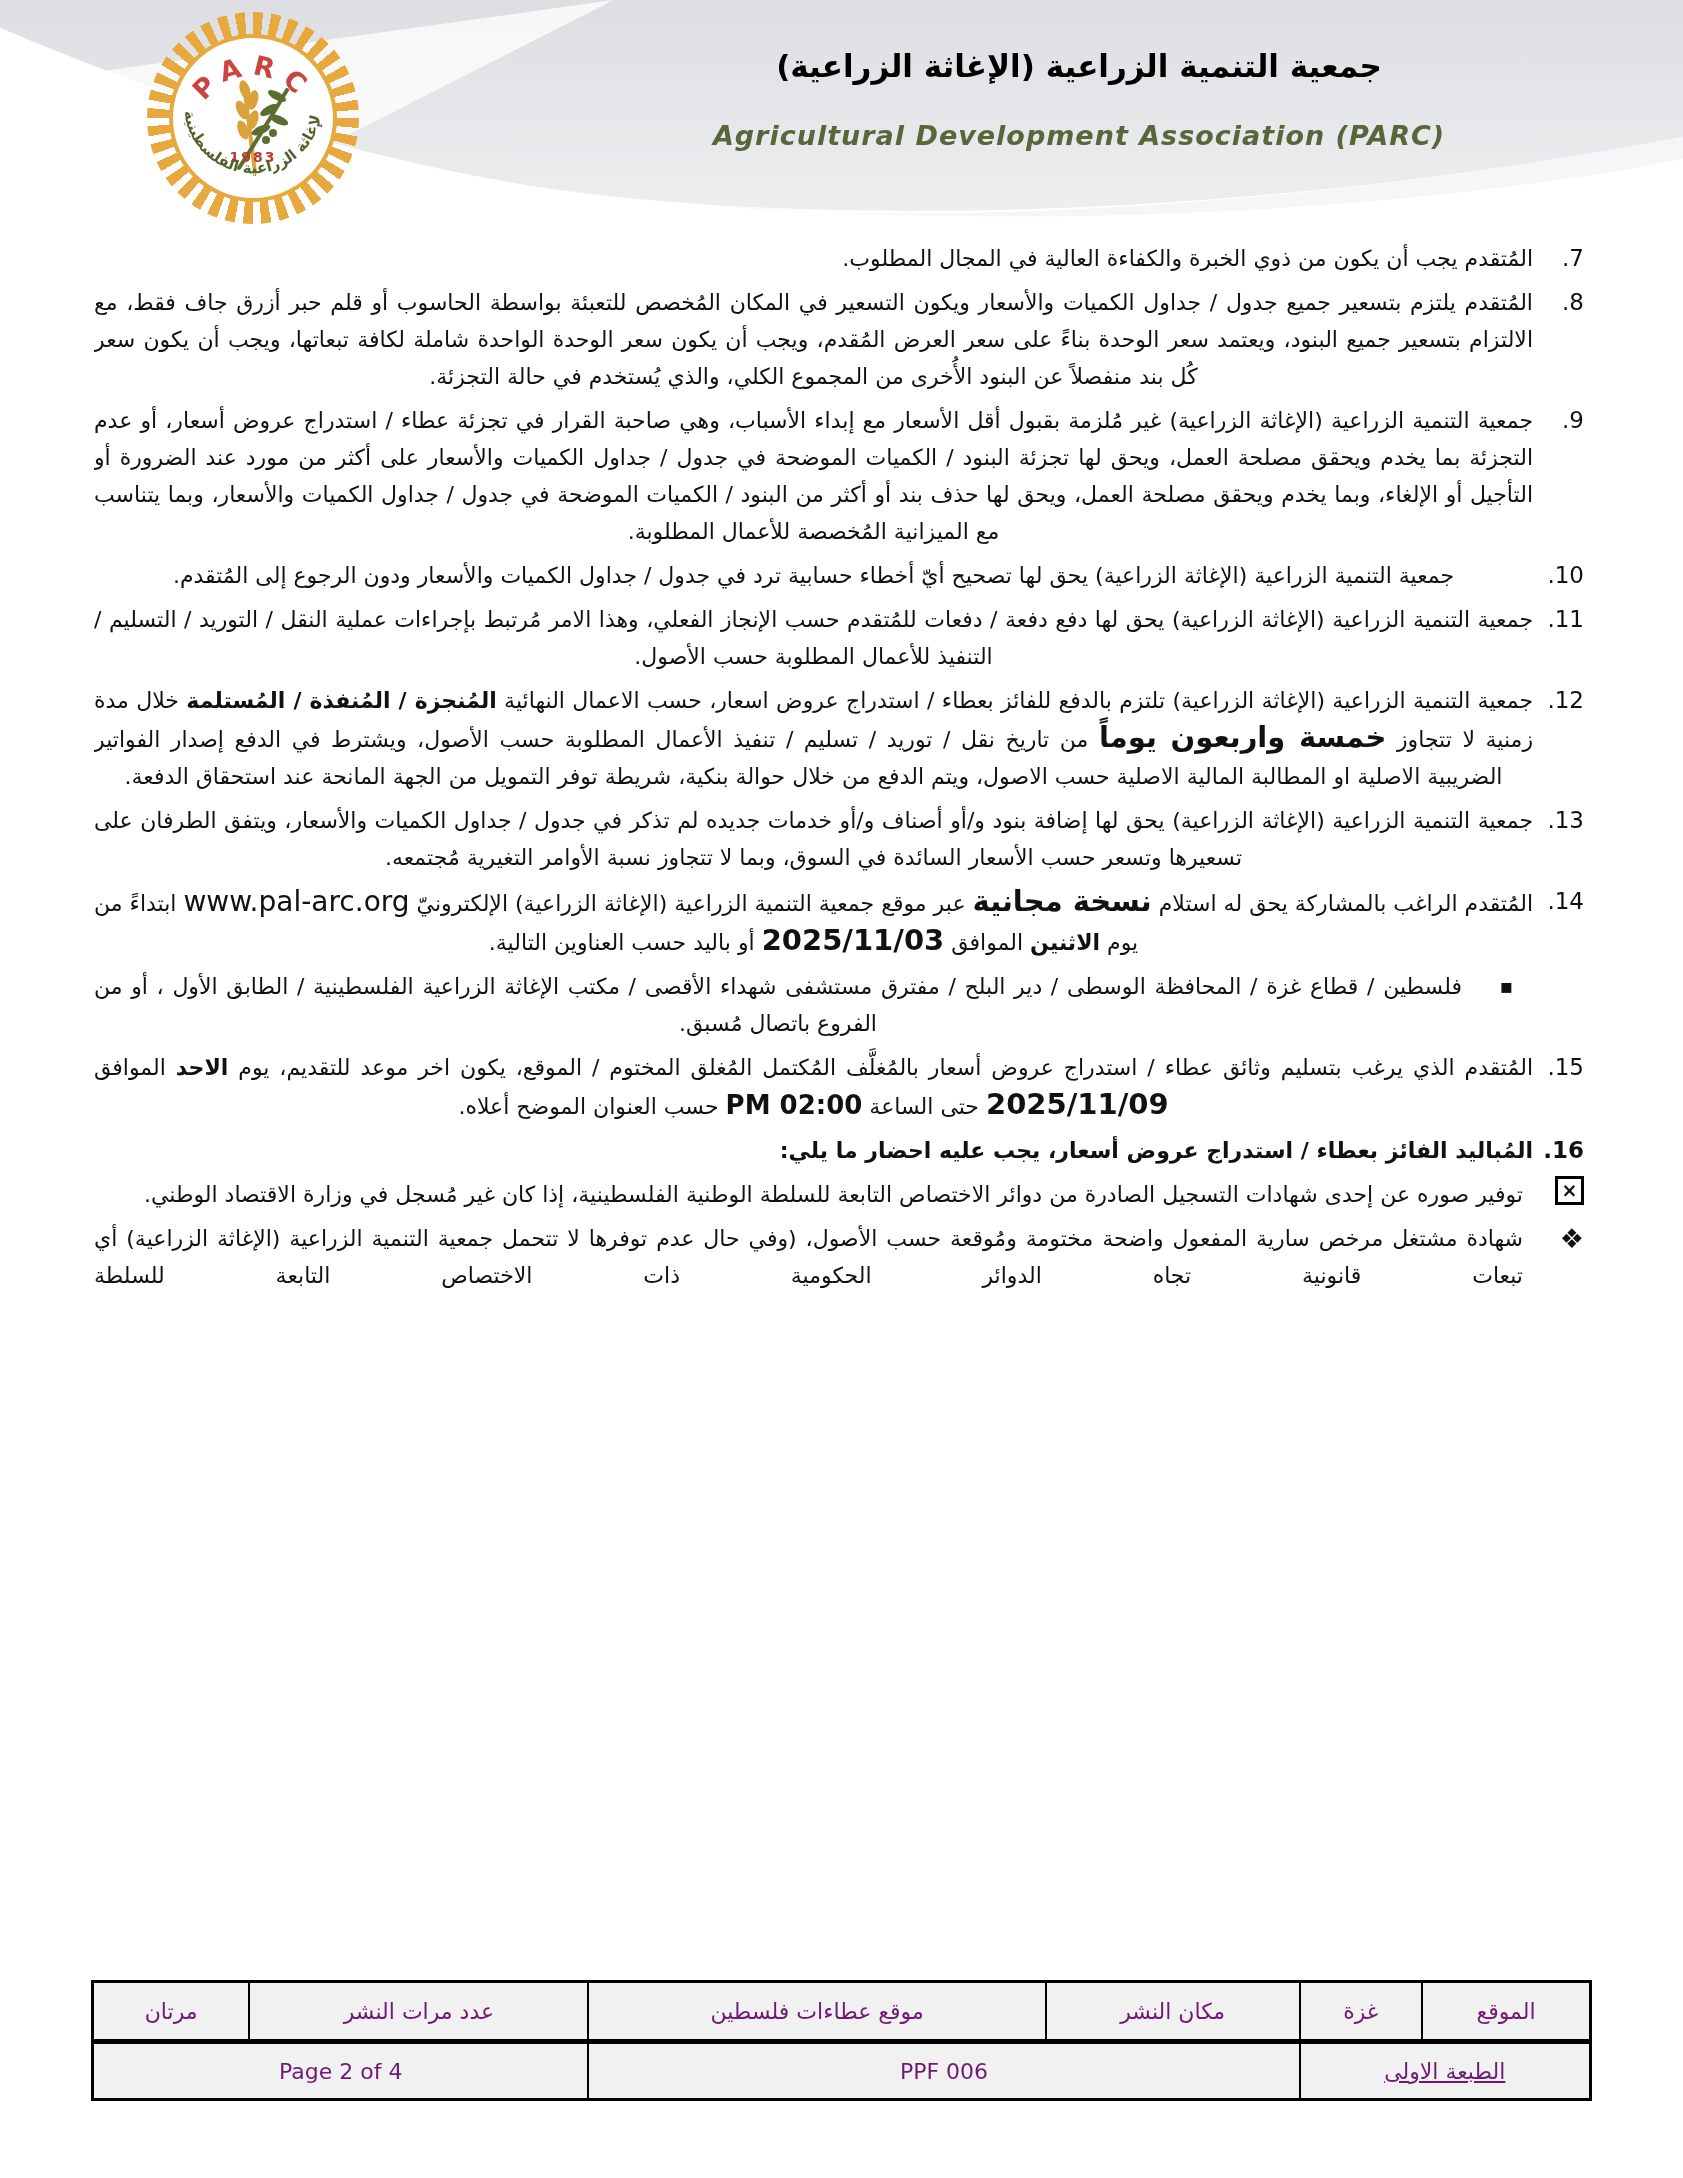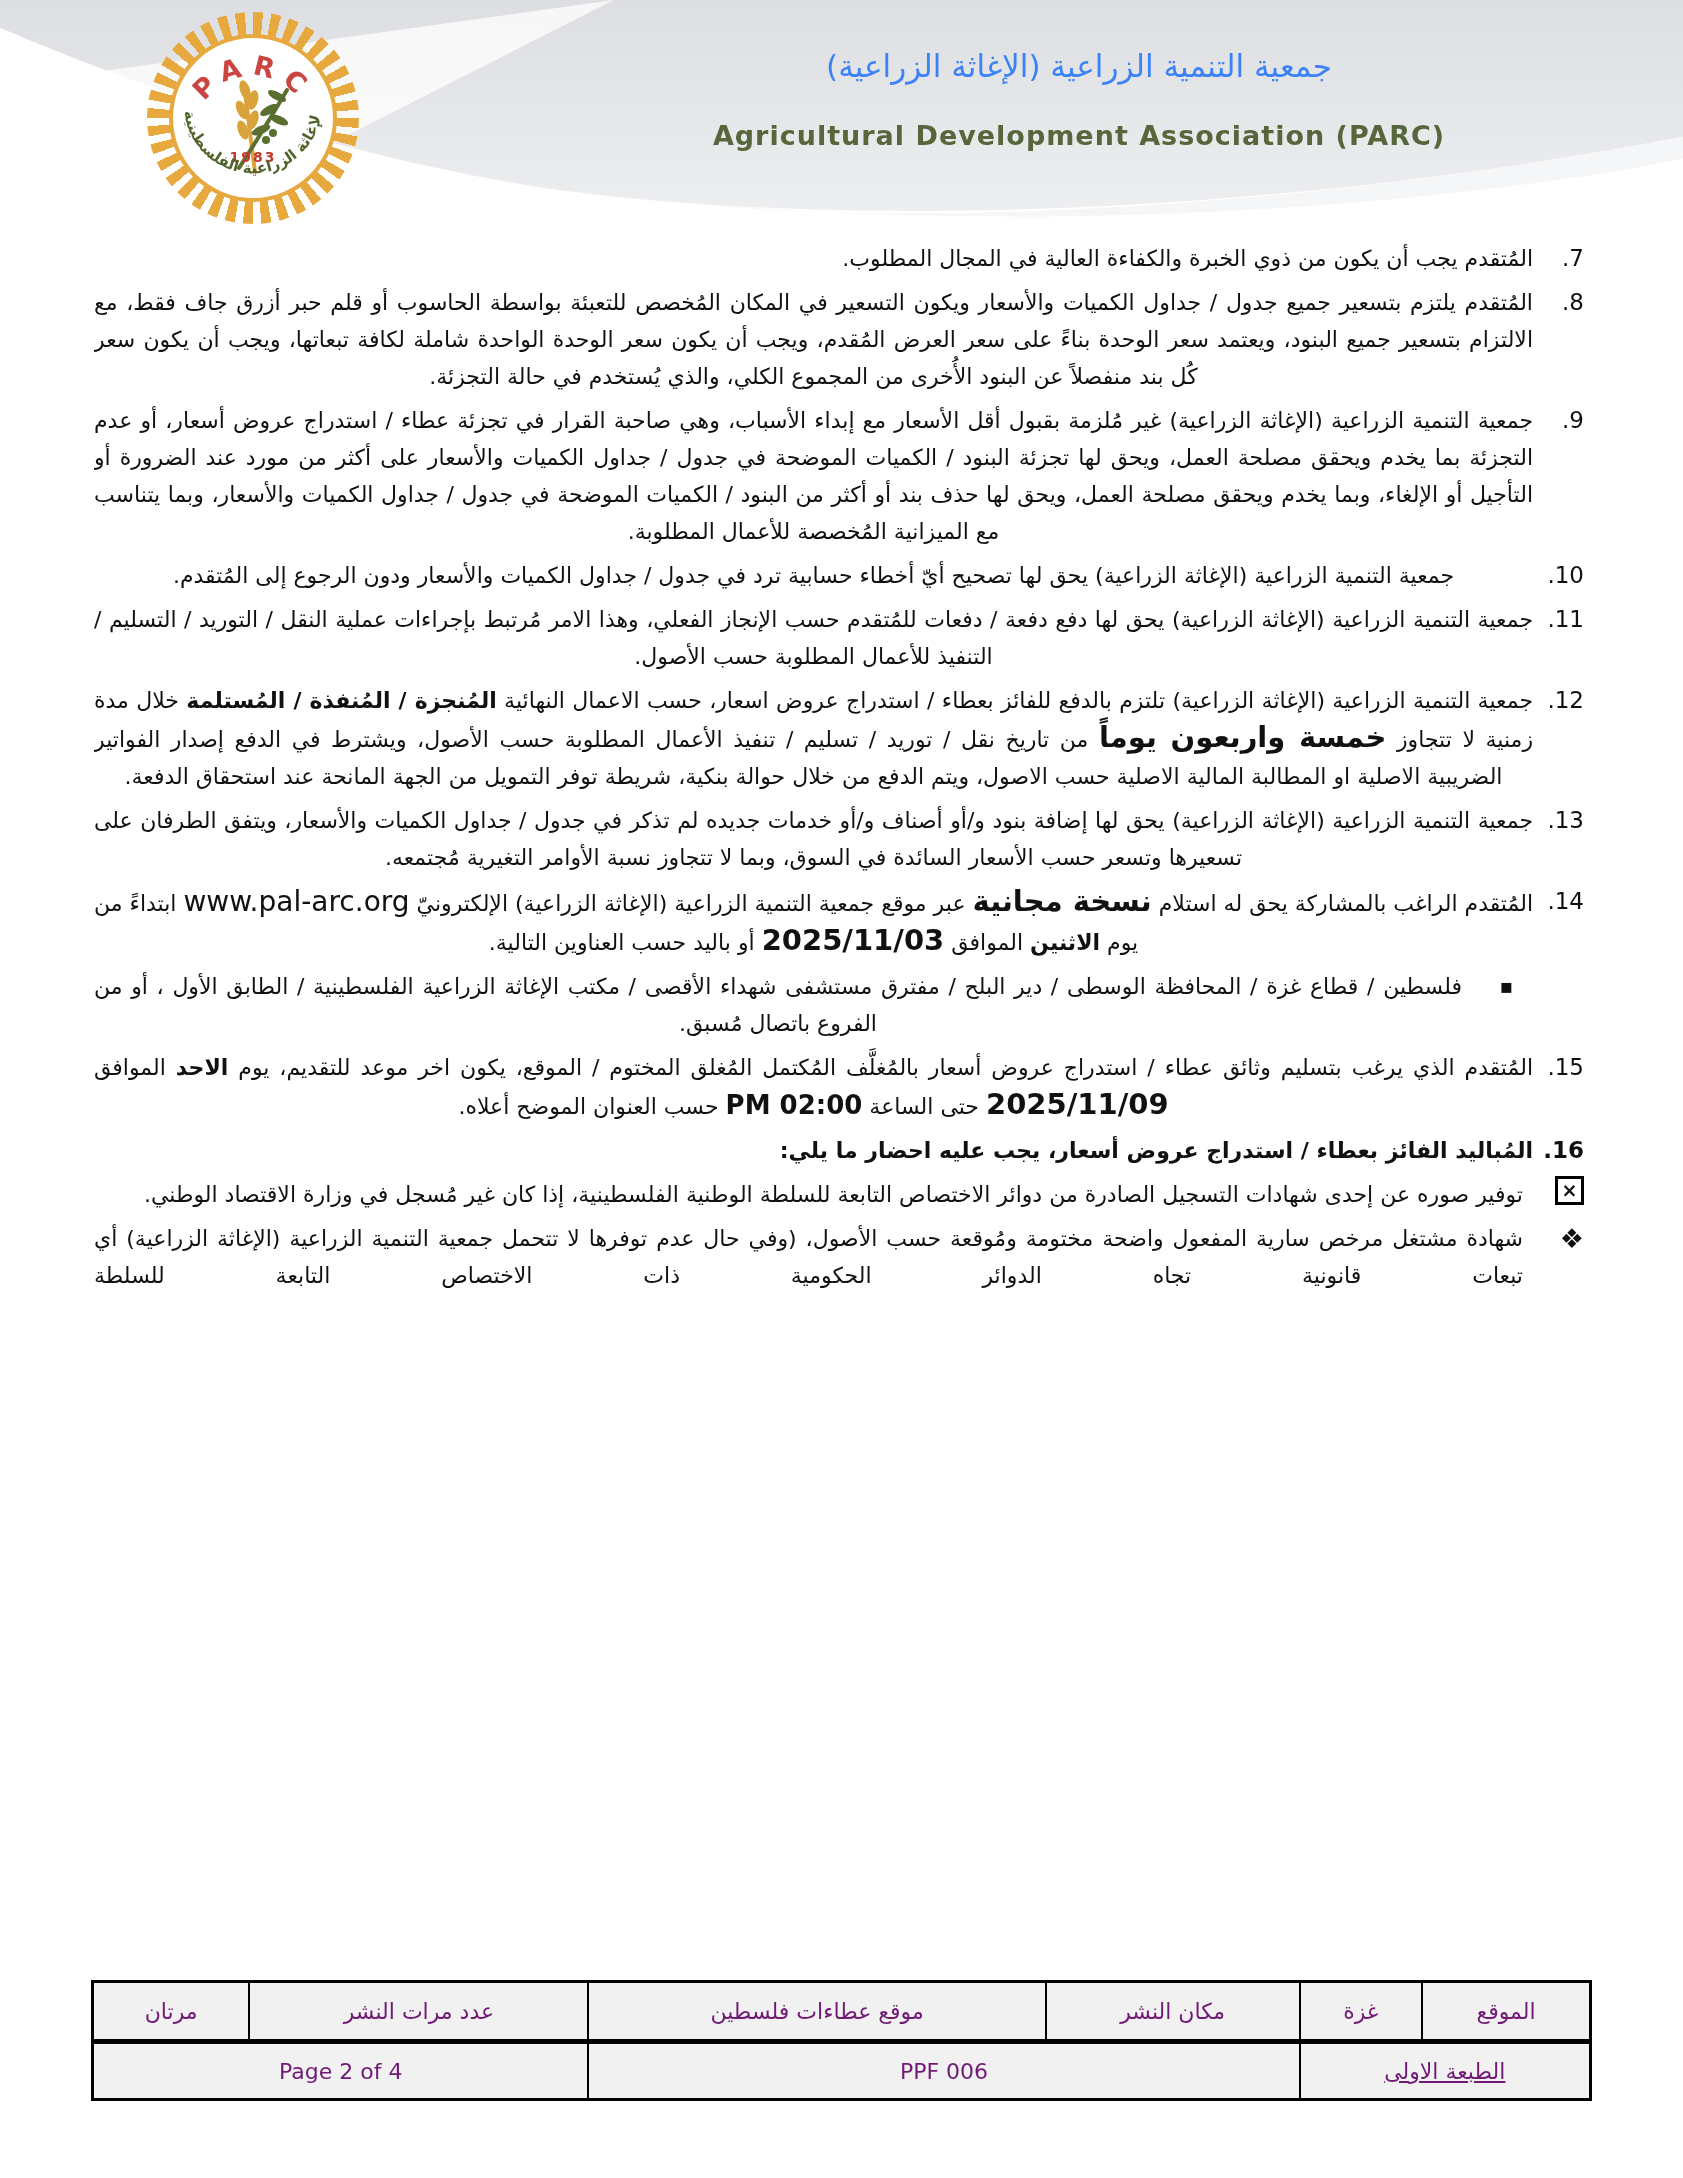--- a/index.html
+++ b/index.html
@@ -16,22 +16,22 @@
   .sun{width:212px;height:212px;border-radius:50%;
     background:repeating-conic-gradient(#E7A83E 0deg 5.5deg, rgba(231,168,62,0) 5.5deg 10deg);
     display:flex;align-items:center;justify-content:center;}
   .sun-inner{width:160px;height:160px;border-radius:50%;background:#fff;
     border:4px solid #E7A83E;overflow:hidden;display:flex;}
   .medal{width:100%;height:100%;}
   .parc-txt{font-size:27px;font-weight:bold;fill:#CB4540;letter-spacing:9px;}
   .year-txt{font-size:14px;font-weight:bold;fill:#C0392B;letter-spacing:2px;}
   .ring-txt{font-size:15px;font-weight:bold;fill:#4F632B;}
   .org-block{position:absolute;right:228px;top:48px;width:752px;text-align:center;}
-  .org-ar{font-size:31px;color:#3b82f6;font-weight:400;direction:rtl;}
-  .org-en{font-size:27px;color:#57673B;font-weight:bold;margin-top:36px;letter-spacing:1px;}
+  .org-ar{font-size:31px;color:#000000;font-weight:700;direction:rtl;}
+  .org-en{font-size:27px;color:#57673B;font-weight:bold;margin-top:36px;letter-spacing:1px;font-style:italic;}
   
   .title-box{margin:4px 117px 10px 117px;flex:0 0 auto;
     background:#f0f0f0;border:3px solid #242424;
     box-shadow:0 4px 0 -1px #c9c9c9;
     text-align:center;padding:14px 10px 18px 10px;direction:rtl;}
   .title-l1{font-size:39px;font-weight:bold;line-height:1.55;}
   .title-l2{font-size:35px;font-weight:bold;line-height:1.35;}
   
   .content{flex:1 1 auto;min-height:0;overflow:hidden;
     margin:4px 99px 0 94px;direction:rtl;}

